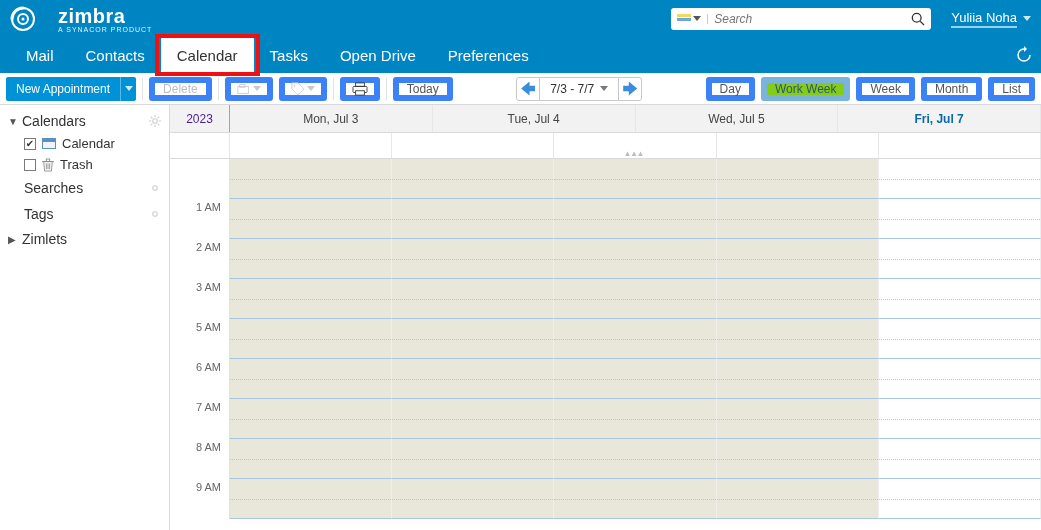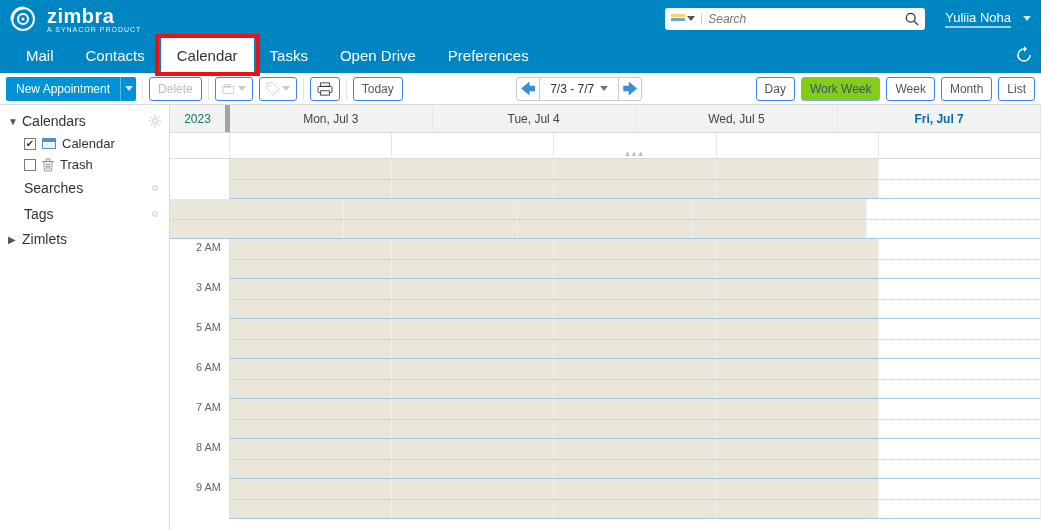--- a/index.html
+++ b/index.html
@@ -1,43 +1,43 @@
 <!DOCTYPE html>
 <html><head>
 <meta charset="utf-8">
 <style>
   * { box-sizing: border-box; margin: 0; padding: 0; }
   html, body { width: 1041px; height: 530px; font-family: Arial, Helvetica, sans-serif; font-size: 13px; color: #333; overflow: hidden; background:#fff; }
   
   .header { background:#0085c3; height:37px; display:flex; align-items:center; padding:0 10px; color:#fff; }
-  .logo { display:flex; align-items:center; gap:11px; }
+  .logo { display:flex; align-items:center; gap:22px; }
   .logo-text { font-weight:bold; font-size:20px; letter-spacing:0.5px; }
   .logo-sub { font-size:7px; letter-spacing:1px; opacity:.9; margin-top:-2px;}
   .header-spacer { flex:1; }
   .search-wrap { display:flex; align-items:center; background:#fff; border-radius:3px; height:22px; width:260px; padding:0 6px; color:#333;}
   .search-dd { display:flex; align-items:center; gap:2px; padding-right:6px; border-right:1px solid #ccc; margin-right:6px;}
   .search-dd-icon { width:14px; height:10px; background:linear-gradient(#f7d55a,#f7d55a) 0 0/100% 3px no-repeat, linear-gradient(#6aa9dd,#6aa9dd) 0 4px/100% 3px no-repeat, linear-gradient(#fff,#fff);}
   .caret { width:0;height:0;border-left:4px solid transparent;border-right:4px solid transparent;border-top:5px solid #555;}
   .search-input { border:none; outline:none; flex:1; font-style:italic; color:#777; font-size:12px; background:transparent;}
   .search-icon { color:#333; font-size:14px;}
-  .user { margin-left:20px; font-size:13px; display:flex; align-items:center; gap:12px; }
+  .user { margin-left:20px; font-size:13px; display:flex; align-items:center; gap:6px; }
   .user-name { border-bottom:2px solid #9dd1ea; padding-bottom:1px;}
   .caret-white { width:0;height:0;border-left:4px solid transparent;border-right:4px solid transparent;border-top:5px solid #cfe9f5;}
   
   .tabs { background:#0085c3; height:36px; display:flex; align-items:stretch; padding-left:10px; position:relative;}
   .tab { color:#fff; font-size:15px; padding:0 16px; display:flex; align-items:center; cursor:pointer; }
   .tab.active { background:#fff; color:#333; border-top-left-radius:3px; border-top-right-radius:3px; position:relative; z-index:2;}
   .tab-highlight { position:absolute; border:4px solid #e11; pointer-events:none; z-index:5;}
   .refresh { margin-left:auto; width:34px; display:flex; align-items:center; justify-content:center; color:#fff; font-size:18px;}
   
   .toolbar { height:32px; border-bottom:1px solid #d9d9d9; display:flex; align-items:center; padding:2px 6px; gap:6px; background:#fff;}
   .new-appt { background:#0092d6; color:#fff; height:24px; display:flex; align-items:center; border-radius:2px; font-size:12px;}
   .new-appt-main{ padding:0 10px; }
   .new-appt-dd { width:16px; display:flex; align-items:center; justify-content:center; border-left:1px solid rgba(255,255,255,.35); height:100%;}
-  .tbtn { height:24px; border:1px solid #3b82f6; border-radius:3px; background:#fff; display:flex; align-items:center; justify-content:center; padding:0 8px; color:#555; font-size:12px; cursor:pointer;}
+  .tbtn { height:24px; border:6px solid #3b82f6; border-radius:3px; background:#fff; display:flex; align-items:center; justify-content:center; padding:0 8px; color:#555; font-size:12px; cursor:pointer;}
   .tbtn.disabled { color:#bdbdbd; cursor:default;}
   .tbtn.icon { padding:0 6px; gap:2px;}
   .tsep { width:1px; height:22px; background:#e3e3e3;}
   .toolbar .group-right{ margin-left:auto; display:flex; gap:6px;}
   .tbtn.active { background:#84cc16; border-color:#7ab3dc; color:#2b5775;}
   .nav-range { display:flex; align-items:center; gap:0;}
   .nav-range .arrow-btn{ width:24px; height:24px; border:1px solid #c8c8c8; display:flex;align-items:center;justify-content:center; background:#fff; border-radius:3px;}
   .nav-range .range-text{ height:24px; border-top:1px solid #c8c8c8; border-bottom:1px solid #c8c8c8; display:flex; align-items:center; padding:0 10px; font-size:12px; color:#333; gap:4px;}
   .arrow-blue-left, .arrow-blue-right { width:14px;height:14px; }
   .arrow-blue-left{ background: #3a8ddb; clip-path: polygon(60% 0,60% 30%,100% 30%,100% 70%,60% 70%,60% 100%,0 50%);}
@@ -50,21 +50,21 @@
   .side-toggle { font-size:10px; color:#555; width:10px;}
   .gear { margin-left:auto; color:#cfcfcf; font-size:12px;}
   .side-item { padding:3px 8px 3px 24px; display:flex; align-items:center; gap:6px; font-size:13px;}
   .cbox { width:12px;height:12px; border:1px solid #7a7a7a; display:inline-flex; align-items:center; justify-content:center; font-size:10px; line-height:1;}
   .cal-icon { width:14px;height:11px; border:1px solid #5c8fbf; background:linear-gradient(#5c8fbf,#5c8fbf) 0 0/100% 3px no-repeat,#eef4fa;}
   .trash-icon{ color:#888; font-size:13px;}
   .side-label{ padding:5px 8px 5px 24px; font-size:14px; color:#333; display:flex; align-items:center;}
   
   .calendar { flex:1; display:flex; flex-direction:column; overflow:hidden;}
   .cal-header { display:flex; height:28px; background:#f2f2f2; border-bottom:1px solid #d9d9d9; font-size:12px;}
-  .year-cell { width:60px; display:flex; align-items:center; justify-content:center; color:#0f766e; border-right:5px solid #a3a3a3;text-align:center;}
+  .year-cell { width:60px; display:flex; align-items:center; justify-content:center; color:#4c1d95; border-right:1px solid #a3a3a3;text-align:center;}
   .day-cell { flex:1; display:flex; align-items:center; justify-content:center; color:#444; border-right:1px solid #e7e7e7;}
   .day-cell.today{ color:#0a6aa6; font-weight:bold;}
   .allday-row{ height:26px; display:flex; border-bottom:1px solid #d9d9d9; background:#fff;}
   .allday-row .spacer{ width:60px; border-right:1px solid #e7e7e7;}
   .allday-row .slot{ flex:1; border-right:1px solid #e7e7e7; position:relative;}
   .expand-grip{ position:absolute; left:50%; bottom:0; transform:translateX(-50%); font-size:9px; letter-spacing:2px; color:#bbb;}
   .grid-scroll{ flex:1; overflow-y:auto; overflow-x:hidden;}
   .grid { position:relative;}
   .hour-row{ display:flex; height:40px;}
   .hour-label{ width:60px; text-align:right; padding-right:8px; font-size:11px; color:#666; display:flex; align-items:flex-start; justify-content:flex-end; padding-top:2px; border-right:1px solid #e0e0e0; background:#fff;}
@@ -271,20 +271,21 @@
             <div class="hour-label"></div>
             <div class="hour-cells">
               <div class="hcell"></div>
               <div class="hcell"></div>
               <div class="hcell"></div>
               <div class="hcell"></div>
               <div class="hcell today"></div>
             </div>
           </div>
           <div class="hour-row">
+            <div class="hour-label">1 AM</div>
             <div class="hour-cells">
               <div class="hcell"></div>
               <div class="hcell"></div>
               <div class="hcell"></div>
               <div class="hcell"></div>
               <div class="hcell today"></div>
             </div>
           </div>
           <div class="hour-row">
             <div class="hour-label">2 AM</div>

